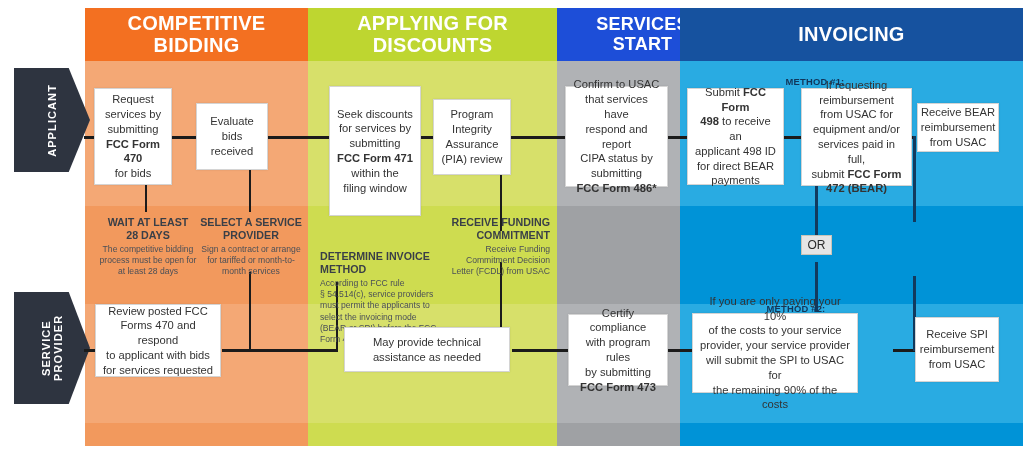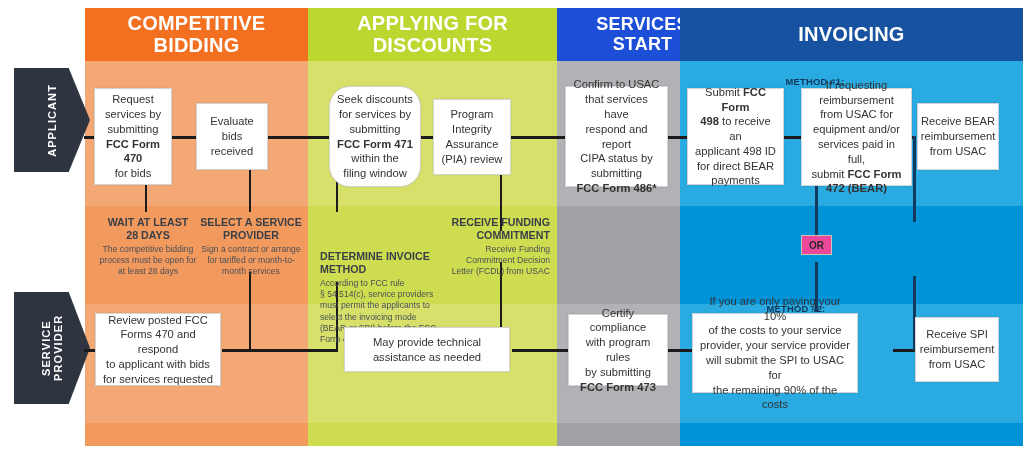--- a/index.html
+++ b/index.html
@@ -102,22 +102,22 @@
   .ta-l { text-align:left; }
 
   
   .method {
     position:absolute; font-size:9.4px; font-weight:bold;
     color:#11365A; letter-spacing:.2px; text-align:center;
   }
 
   
   .orbox {
-    position:absolute; background:#ec4899; border:1px solid #C9C4B8;
-    font-size:10px; font-weight:bold; color:#2A2A2A;
+    position:absolute; background:#e5e5e5; border:1px solid #C9C4B8;
+    font-size:12px; font-weight:normal; color:#2A2A2A;
     display:flex; align-items:center; justify-content:center;
   }
 </style>
 </head>
 <body>
 
 <div id="stage">
 
   <div class="col" id="col-cb">
     <div class="hdr">COMPETITIVE BIDDING</div>
@@ -206,21 +206,21 @@
   </div>
 
   <div class="box" style="left:196px; top:103px; width:72px; height:67px;">
     <div>
       <span>Evaluate</span><br>
       <span>bids</span><br>
       <span>received</span>
     </div>
   </div>
 
-  <div class="box" style="left:329px; top:86px; width:92px; height:101px;border-radius:21px;">
+  <div class="box" style="left:329px; top:86px; width:92px; height:130px;">
     <div>
       <span>Seek discounts</span><br>
       <span>for services by</span><br>
       <span>submitting</span><br>
       <b>FCC Form 471</b><br>
       <span>within the</span><br>
       <span>filing window</span>
     </div>
   </div>
 
@@ -259,21 +259,21 @@
       <span>If requesting</span><br>
       <span>reimbursement</span><br>
       <span>from USAC for</span><br>
       <span>equipment and/or</span><br>
       <span>services paid in full,</span><br>
       <span>submit </span><b>FCC Form</b><br>
       <b>472 (BEAR)</b>
     </div>
   </div>
 
-  <div class="box" style="left:917px; top:103px; width:82px; height:67px;">
+  <div class="box" style="left:917px; top:103px; width:82px; height:49px;">
     <div>
       <span>Receive BEAR</span><br>
       <span>reimbursement</span><br>
       <span>from USAC</span>
     </div>
   </div>
 
   <div class="method" style="left:755px; top:76px; width:120px;">METHOD #1:</div>
 
   <div class="ann ta-c" style="left:93px; top:216px; width:110px;">
@@ -323,21 +323,21 @@
     <div class="d">
       <span>Receive Funding</span><br>
       <span>Commitment Decision</span><br>
       <span>Letter (FCDL) from USAC</span>
     </div>
   </div>
 
 
   <div class="orbox" style="left:801px; top:235px; width:31px; height:20px;">OR</div>
 
-  <div class="box" style="left:95px; top:313px; width:126px; height:73px;">
+  <div class="box" style="left:95px; top:304px; width:126px; height:73px;">
     <div>
       <span>Review posted FCC</span><br>
       <span>Forms 470 and respond</span><br>
       <span>to applicant with bids</span><br>
       <span>for services requested</span>
     </div>
   </div>
 
   <div class="box" style="left:344px; top:327px; width:166px; height:45px;">
     <div>

